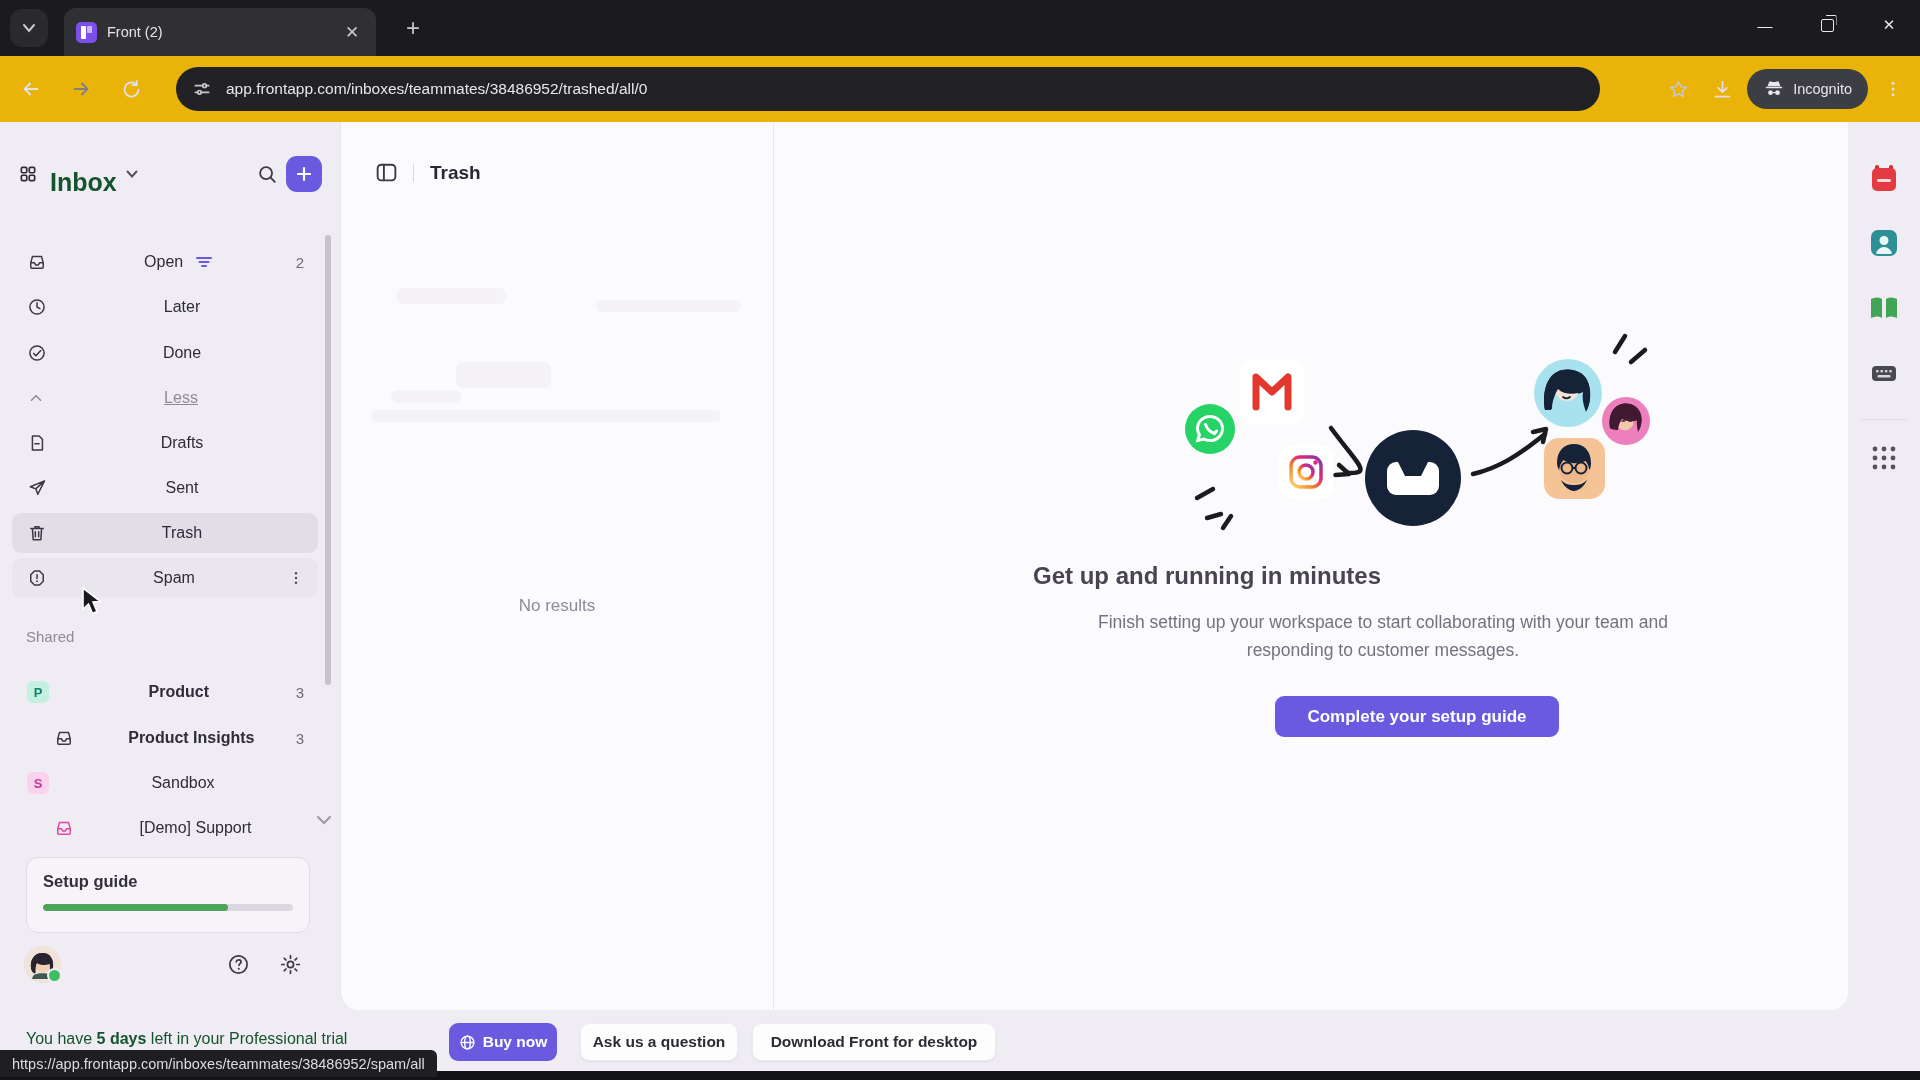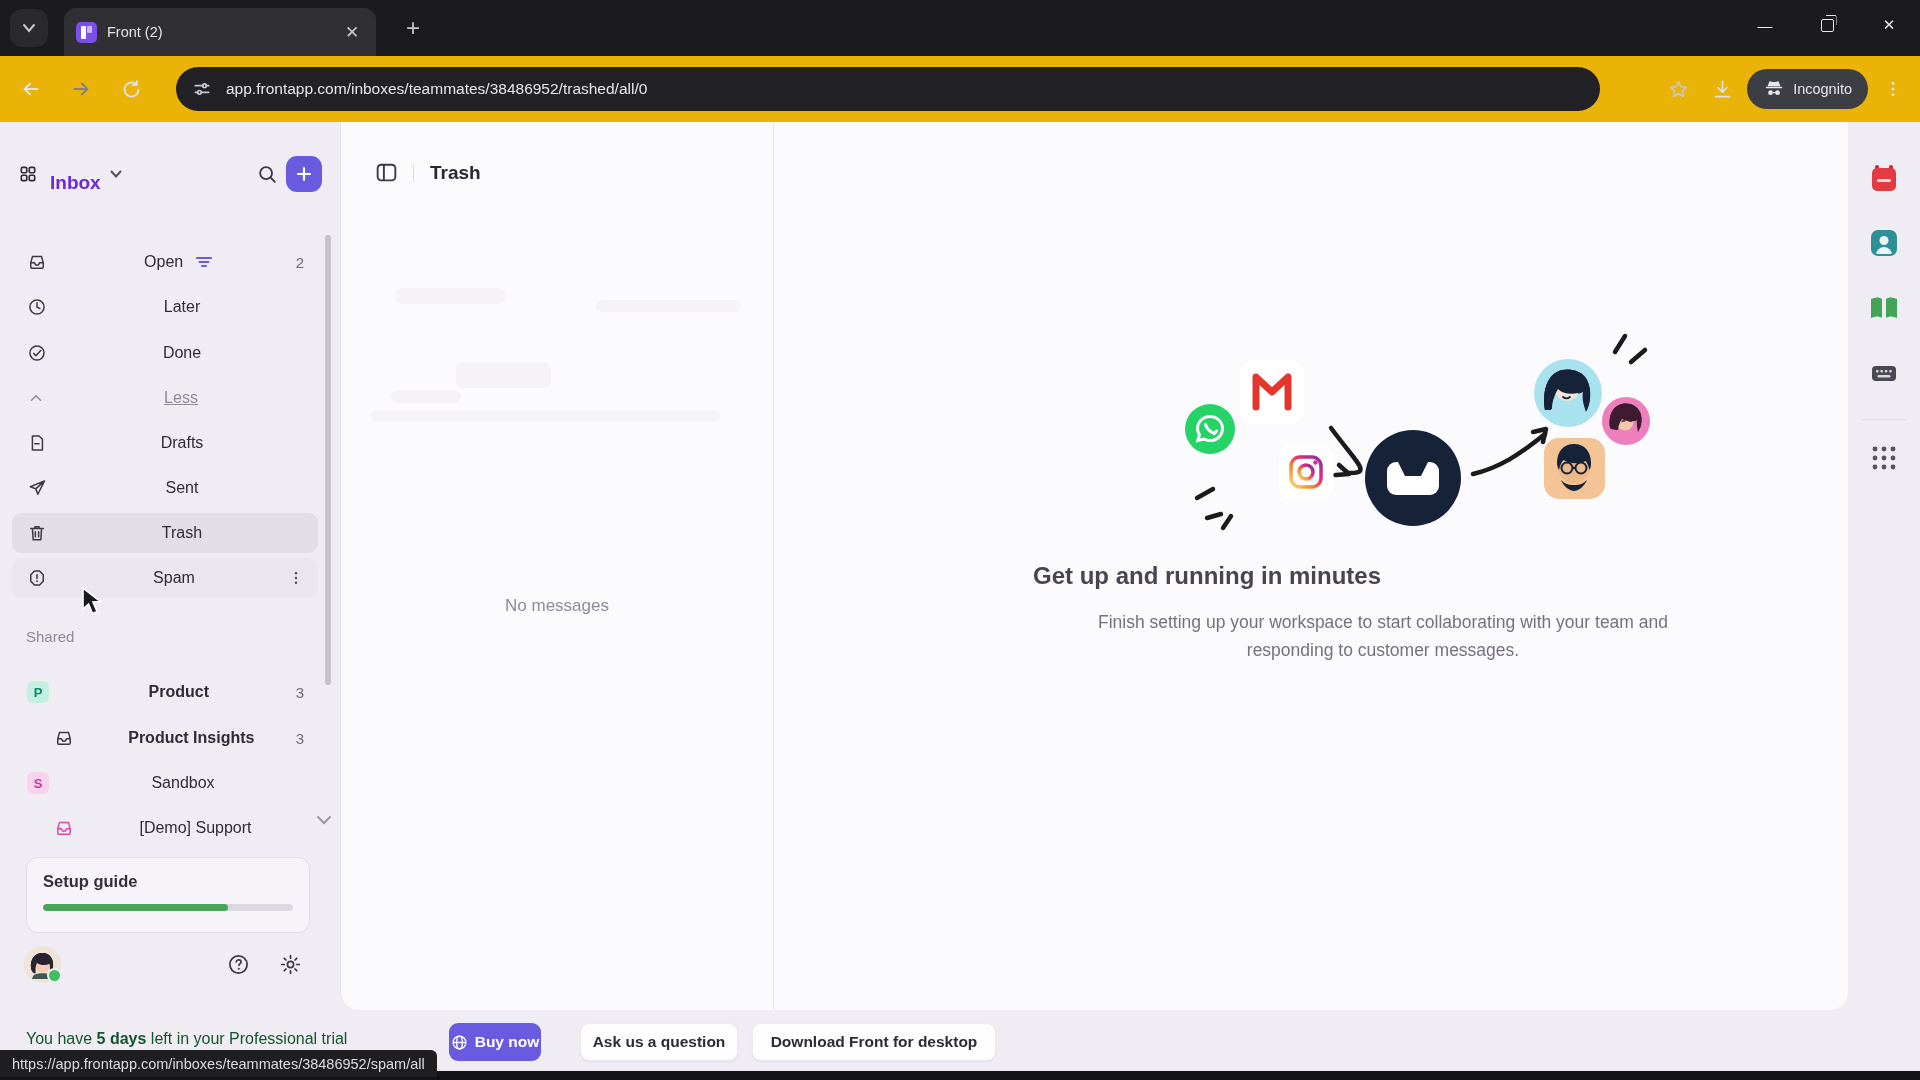--- a/index.html
+++ b/index.html
@@ -30,21 +30,21 @@
   .url-text{color:#E8E6EB;font-size:15.5px;margin-left:14px;}
   .toolbar-right{position:absolute;right:8px;top:11px;height:44px;display:flex;align-items:center;gap:6px;}
   .tbicon{width:38px;height:38px;display:flex;align-items:center;justify-content:center;border-radius:50%;}
   .incog{height:40px;border-radius:20px;background:#3D3D44;display:flex;align-items:center;gap:8px;padding:0 16px;}
   .incog span{color:#E8E6EB;font-size:14.5px;}
   
   .app{position:absolute;top:122px;left:0;right:0;bottom:0;background:#EFEDF3;}
   
   .sidebar{position:absolute;left:0;top:0;width:340px;bottom:0;}
   .sb-header{position:absolute;left:18px;top:32px;right:18px;height:40px;display:flex;align-items:center;}
-  .sb-title{font-size:19px;font-weight:bold;color:#6d28d9;margin:17px 8px 0 12px;}
+  .sb-title{font-size:25px;font-weight:bold;color:#14532d;margin:17px 8px 0 12px;}
   .sb-plus{width:36px;height:36px;border-radius:11px;background:#6A5AE0;color:#fff;display:flex;align-items:center;justify-content:center;}
   .sb-row{position:absolute;left:12px;width:306px;height:40px;border-radius:9px;display:flex;align-items:center;
     padding:0 14px 0 15px;box-sizing:border-box;color:#2F2B38;font-size:16px;text-align:center;}
   .sb-row .lbl{margin-left:13px;flex:1;}
   .sb-row .cnt{color:#6F6A7A;font-size:15px;}
   .sb-row.sel{background:#E2DEE7;}
   .sb-row.hov{background:#E9E6EE;}
   .sb-row.dim{color:#8F8A99;text-decoration:underline;}
   .badge{width:22px;height:22px;border-radius:6px;font-size:13px;font-weight:bold;display:flex;align-items:center;justify-content:center;}
   .badge.p{background:#C4F0E0;color:#13836A;}
@@ -79,21 +79,21 @@
   
   .rail{position:absolute;right:0;top:0;width:72px;bottom:70px;display:flex;flex-direction:column;align-items:center;}
   .rail .ric{width:40px;height:40px;display:flex;align-items:center;justify-content:center;}
   .rail-div{width:44px;height:1px;background:#DFDBE4;margin:26px 0;}
   
   .trial{position:absolute;left:0;right:0;bottom:0;height:70px;}
   .trial-msg{position:absolute;left:26px;top:20px;font-size:16px;color:#14532d;}
   .trial-msg b{font-weight:bold;}
   .pillbtn{position:absolute;top:13px;height:38px;border-radius:9px;display:flex;align-items:center;justify-content:center;
     font-size:15.5px;font-weight:bold;box-sizing:border-box;}
-  .pill-purple{left:449px;width:92px;background:#6A5AE0;color:#fff;gap:7px;}
+  .pill-purple{left:449px;width:108px;background:#6A5AE0;color:#fff;gap:7px;}
   .pill-white{background:#FEFDFE;color:#2E2A36;border:1px solid #ECE9F0;box-shadow:0 1px 2px rgba(40,35,60,.07);}
   .status-tip{position:absolute;left:0;bottom:3px;height:27px;background:#1F1F22;color:#DEDCE2;font-size:14.5px;
     display:flex;align-items:center;padding:0 12px;border-radius:0 6px 0 0;z-index:30;}
   .bstrip{position:absolute;left:0;right:0;bottom:0;height:9px;background:#131316;z-index:20;}
   .cursor{position:absolute;left:80px;top:464px;z-index:40;}
   svg{display:block;}
 </style>
 </head>
 <body>
 
@@ -357,21 +357,21 @@
               <path d="M9.5 4.5v15" stroke="#3C3845" stroke-width="1.8"></path>
             </svg>
           <div class="lh-div"></div>
           <div class="list-title">Trash</div>
         </div>
         <div class="ghost" style="left:55px;top:166px;width:110px;height:16px"></div>
         <div class="ghost" style="left:255px;top:178px;width:145px;height:12px"></div>
         <div class="ghost" style="left:115px;top:240px;width:95px;height:26px"></div>
         <div class="ghost" style="left:50px;top:268px;width:70px;height:13px"></div>
         <div class="ghost" style="left:30px;top:288px;width:350px;height:12px"></div>
-        <div class="empty">No messages</div>
+        <div class="empty">No results</div>
       </div>
 
       <div class="rightpane">
         <div class="illus">
           <svg width="490" height="235" viewBox="0 0 490 235">
             <defs>
               <linearGradient id="ig" x1="0" y1="1" x2="1" y2="0">
                 <stop offset="0" stop-color="#FEDA75"></stop>
                   <stop offset="0.35" stop-color="#F58529"></stop>
                   <stop offset="0.65" stop-color="#DD2A7B"></stop>
@@ -442,20 +442,21 @@
               <path d="M374 141c0-12 7-19 17-19s17 7 17 19c0 3-.5 5-1.5 7-1-4-2-7-4-9-7 3-16 3-22-1-2 2-3.5 5-4.5 10-1-2-2-4-2-7z" fill="#152238"></path>
               <path d="M378 158c3 7 9 11 13 11s10-4 13-11c-4 4-7 5-13 5s-9-1-13-5z" fill="#152238"></path>
               <circle cx="384" cy="146" r="5.5" fill="none" stroke="#152238" stroke-width="2"></circle>
               <circle cx="398" cy="146" r="5.5" fill="none" stroke="#152238" stroke-width="2"></circle>
               <path d="M389.5 146h3" stroke="#152238" stroke-width="2"></path>
             </g>
           </svg>
         </div>
         <div class="onboard-h">Get up and running in minutes</div>
         <div class="onboard-p">Finish setting up your workspace to start collaborating with your team and responding to customer messages.</div>
+        <div class="cta">Complete your setup guide</div>
       </div>
     </div>
 
     <div class="rail">
       <div class="ric" style="margin-top:36px">
         <svg width="32" height="32" viewBox="0 0 32 32">
             <rect x="7" y="3" width="4" height="6" rx="2" fill="#D8262E"></rect>
             <rect x="21" y="3" width="4" height="6" rx="2" fill="#D8262E"></rect>
             <rect x="4" y="6" width="24" height="23" rx="5" fill="#E23B41"></rect>
             <rect x="9" y="17" width="14" height="3" rx="1.5" fill="#FBDADB"></rect>

